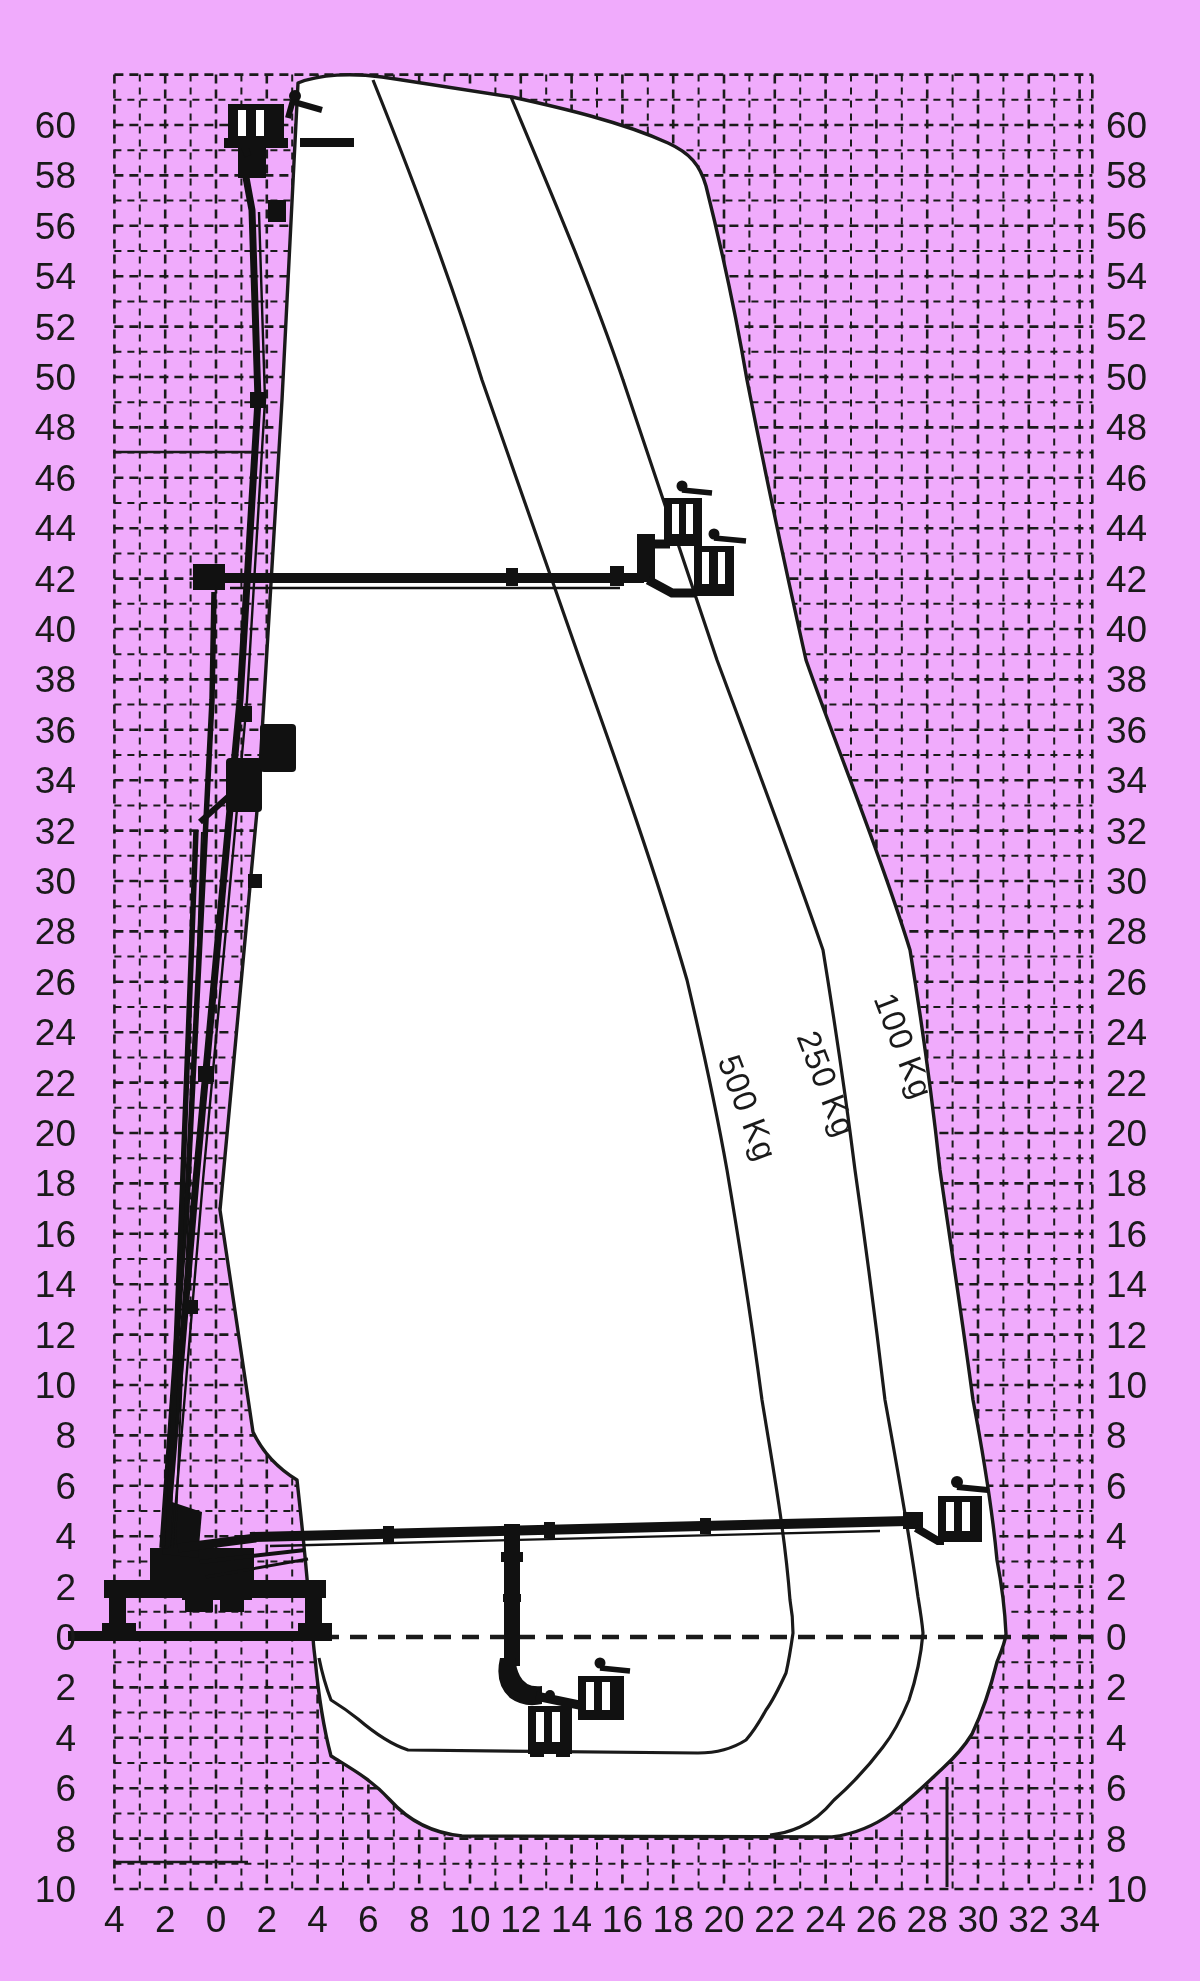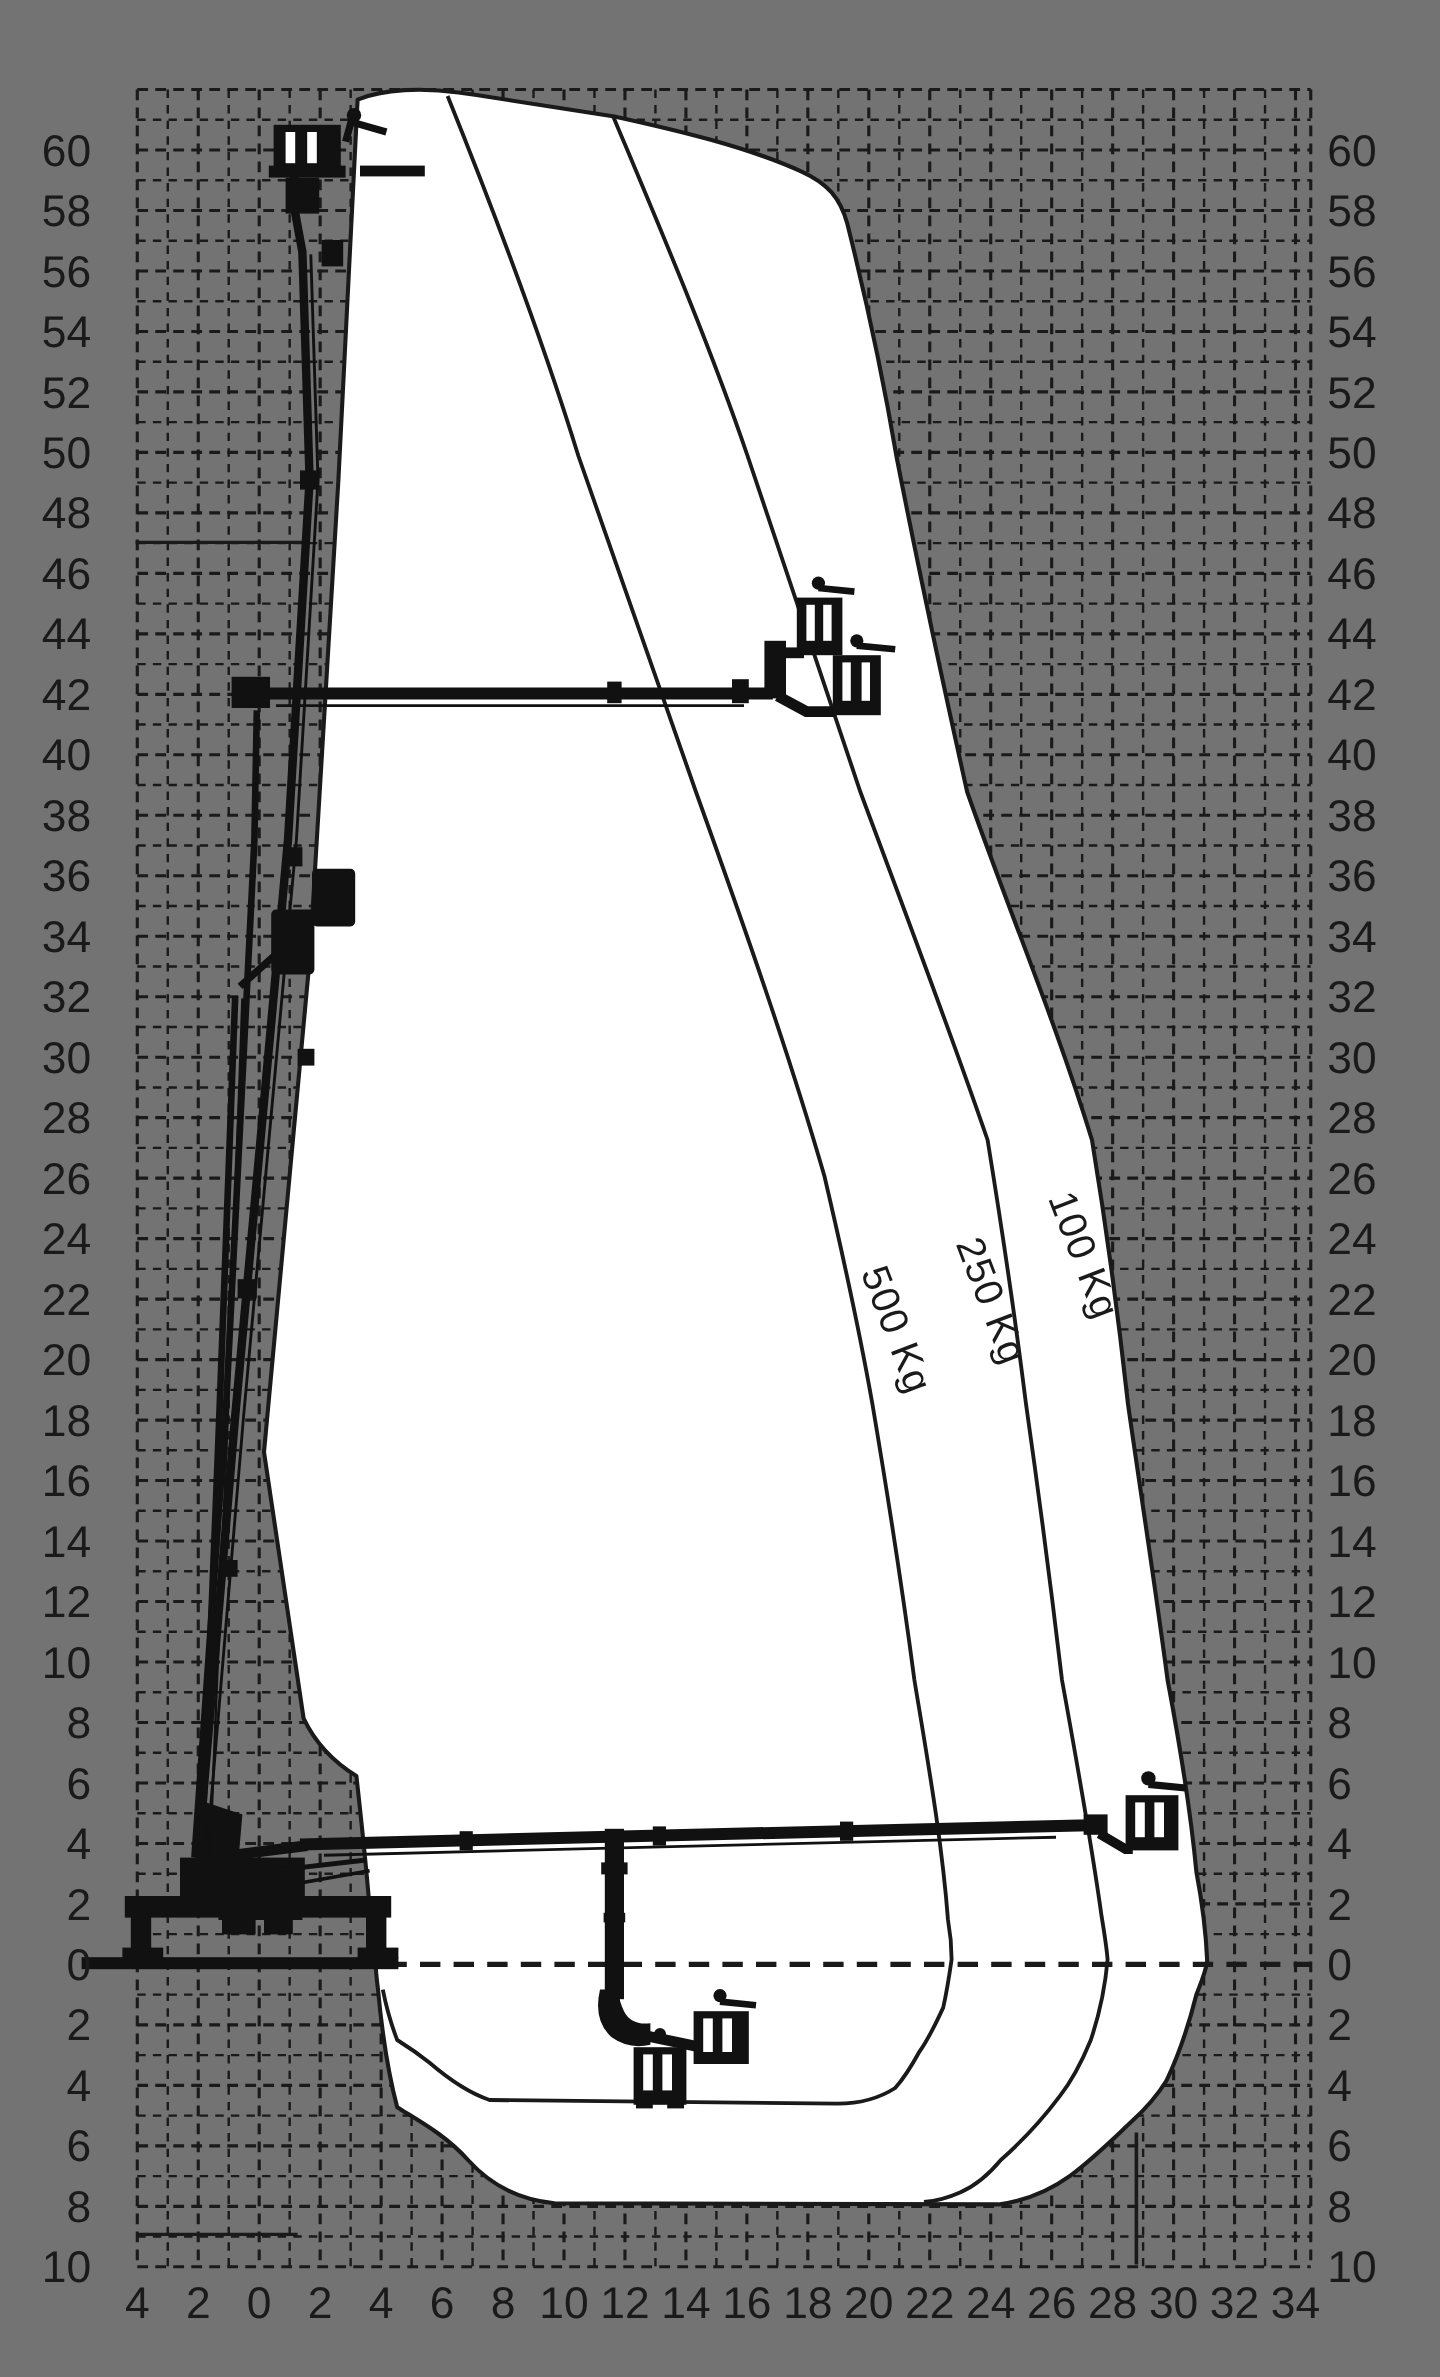--- a/index.html
+++ b/index.html
@@ -1,17 +1,17 @@
 <!DOCTYPE html>
 <html><head>
 <meta charset="utf-8">
 <style>
   html,body{margin:0;padding:0;background:#ffffff;}
   body{font-family:"Liberation Sans", sans-serif;}
-  #stage{position:relative;width:1200px;height:1981px;background:#737373;overflow:hidden;}
+  #stage{position:relative;width:1200px;height:1981px;background:#f0abfc;overflow:hidden;}
   svg{display:block;}
   text{font-family:"Liberation Sans", sans-serif;fill:#1a1a1a;}
   .axis-num{font-size:37px;}
   .curve-label{font-size:33px;letter-spacing:1px;}
 </style>
 </head>
 <body>
 
 <div id="stage">
 <svg id="diagram-svg" width="1200" height="1981" viewBox="0 0 1200 1981">

